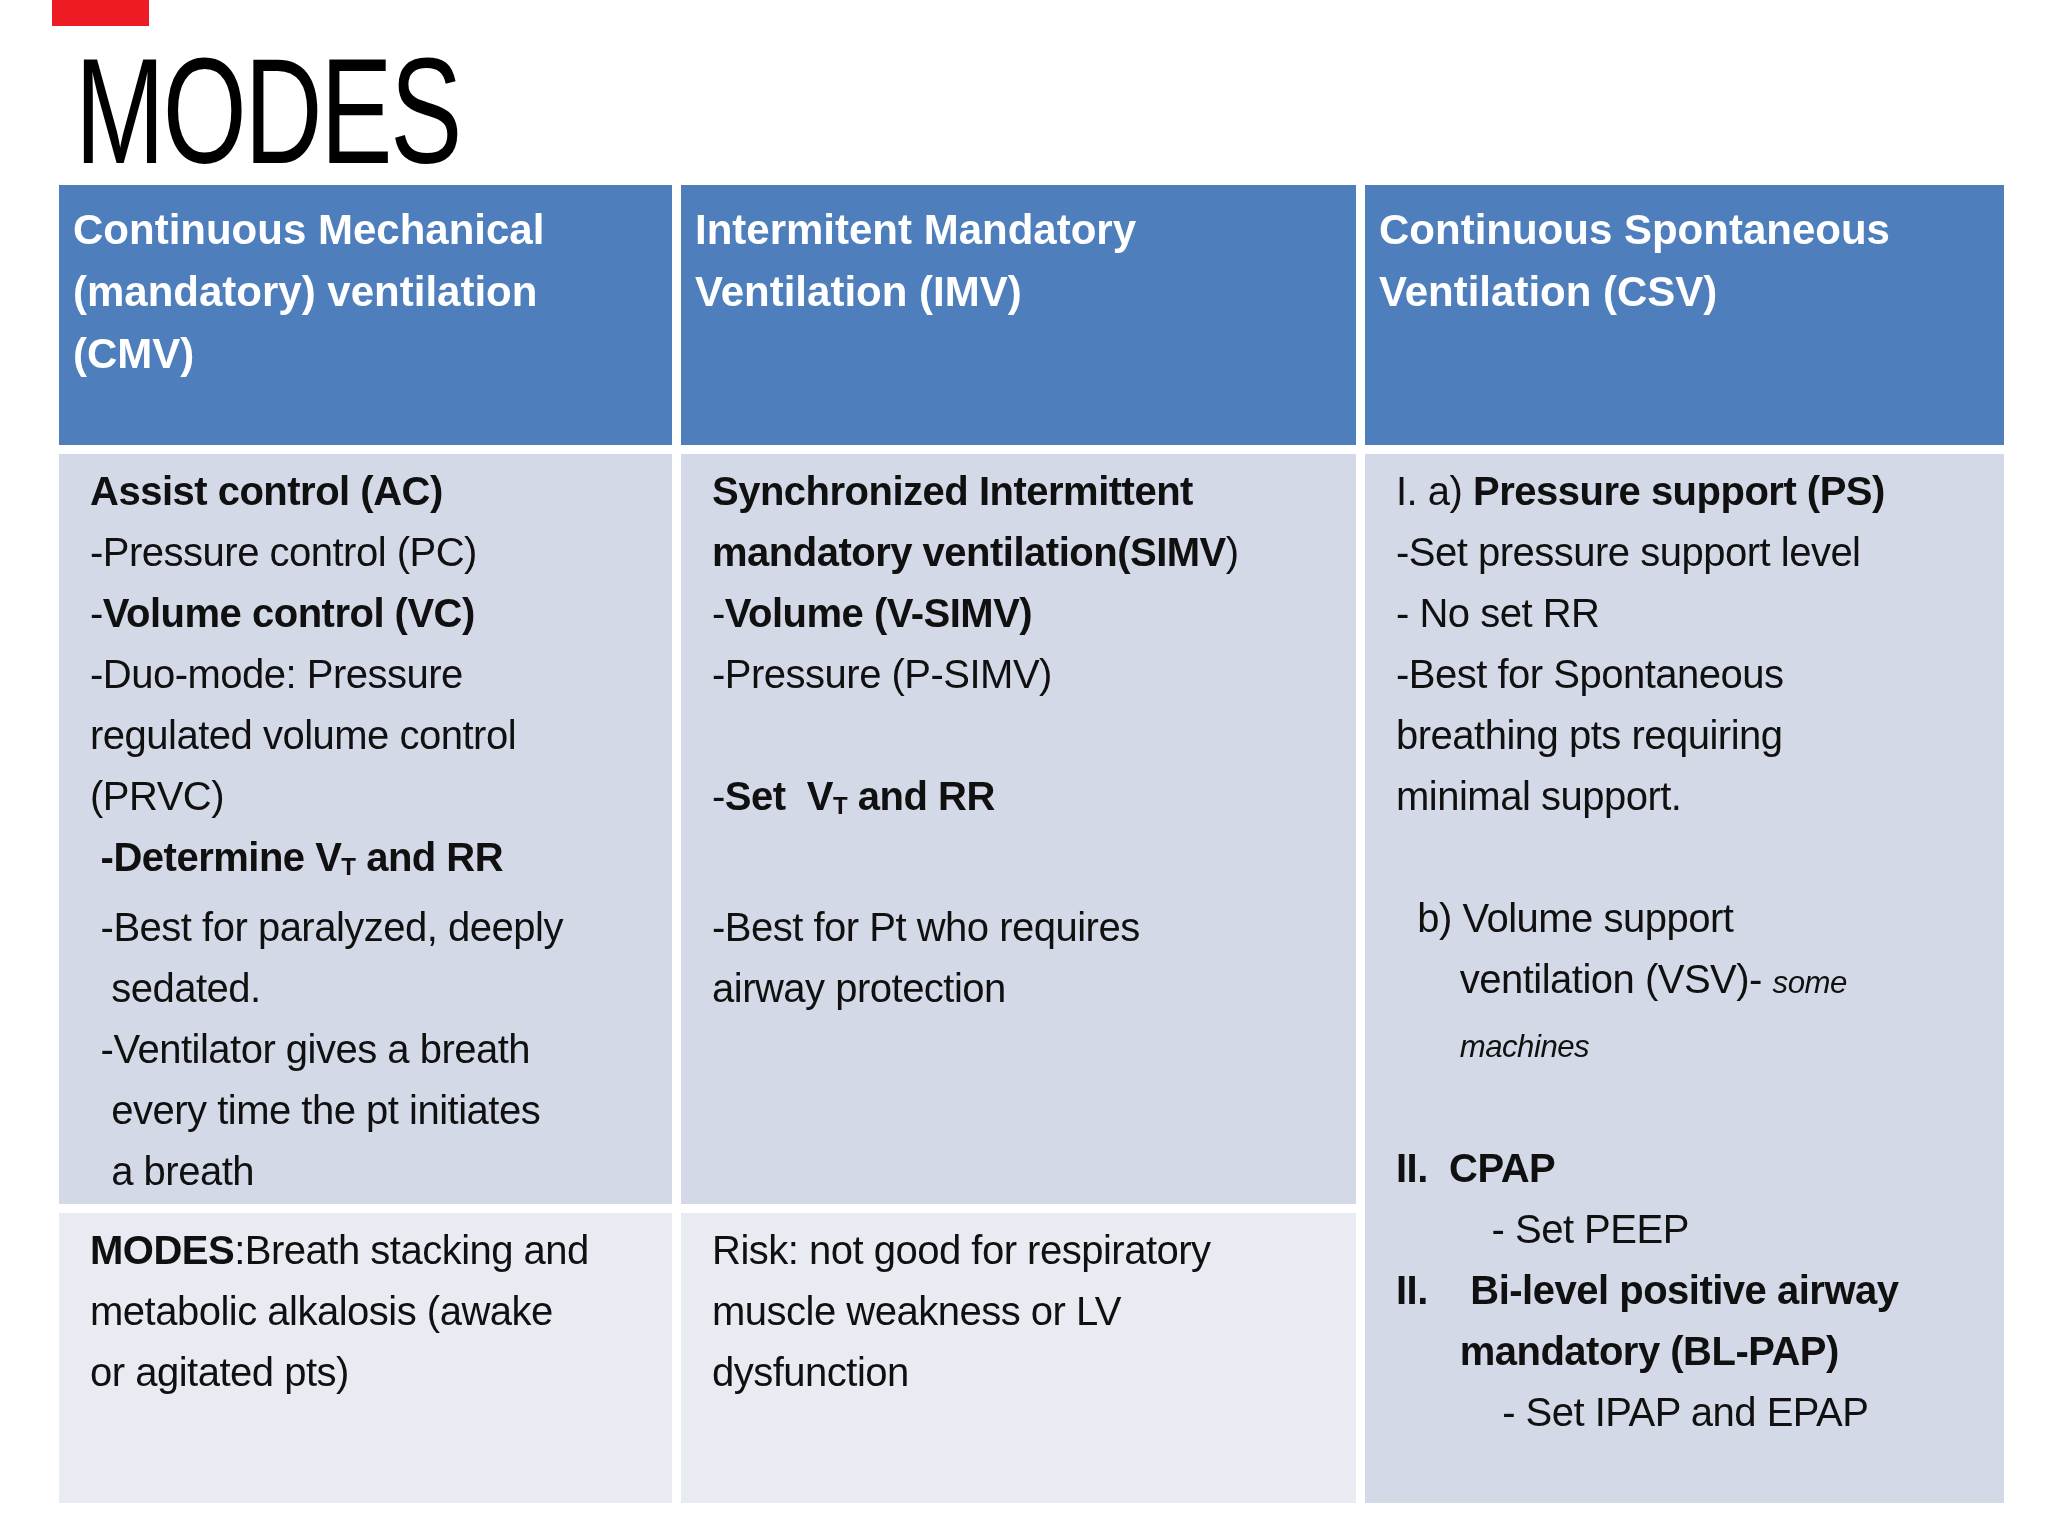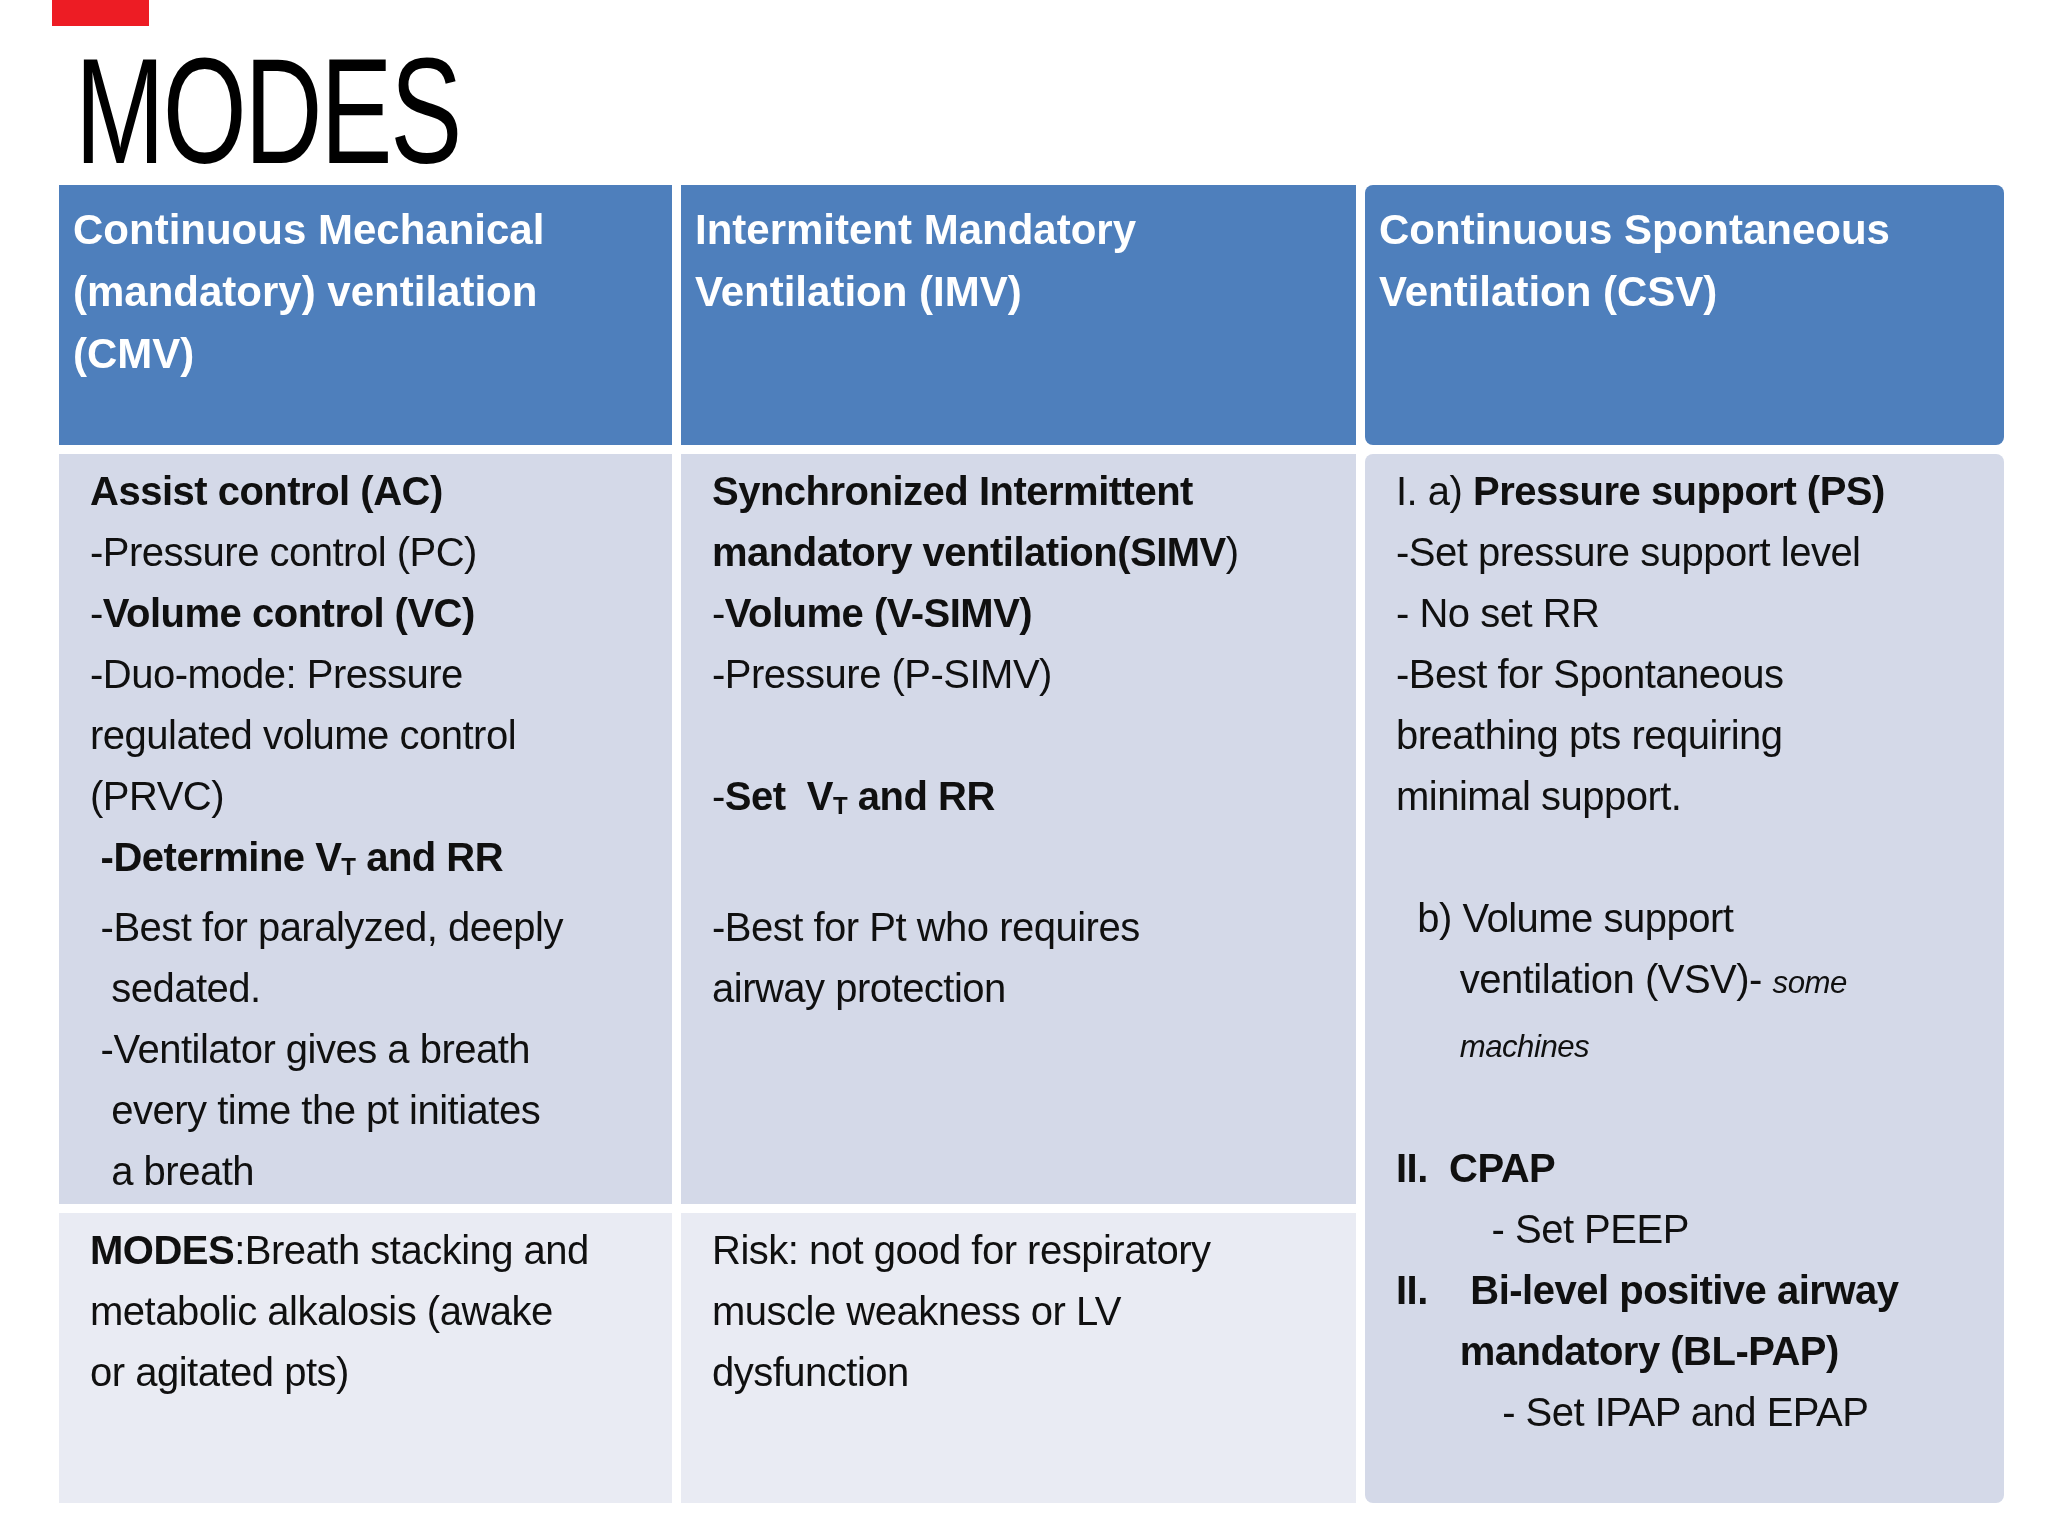--- a/index.html
+++ b/index.html
@@ -59,21 +59,21 @@
   .td {
     background: var(--body_bg, #d4d9e8);
     font-size: 40px;
     line-height: 61px;
     letter-spacing: -0.5px;
     padding: 7px 10px 0 13px;
   }
   .td.risk { background: var(--risk_bg, #e9ebf3); }
   .c1 { grid-column: 1; }
   .c2 { grid-column: 2; }
-  .c3 { grid-column: 3; border-radius: 8px; }
+  .c3 { grid-column: 3; }
   .row-header { grid-row: 1; }
   .row-body { grid-row: 2; }
   .row-risk { grid-row: 3; }
   .row-merged { grid-row: 2 / span 2; }
   .line { white-space: pre; margin-left: 18px; }
   .line .b { font-weight: 700; }
   .line .i { font-style: italic; font-size: 0.78em; }
   .line .sub { font-size: 0.60em; vertical-align: -0.18em; }
 </style>
 </head>

